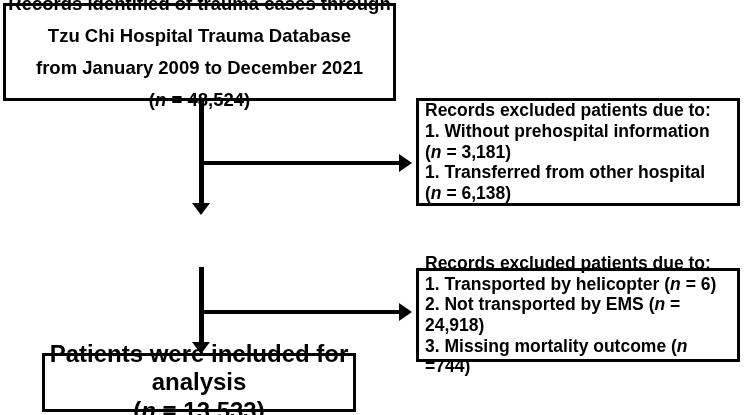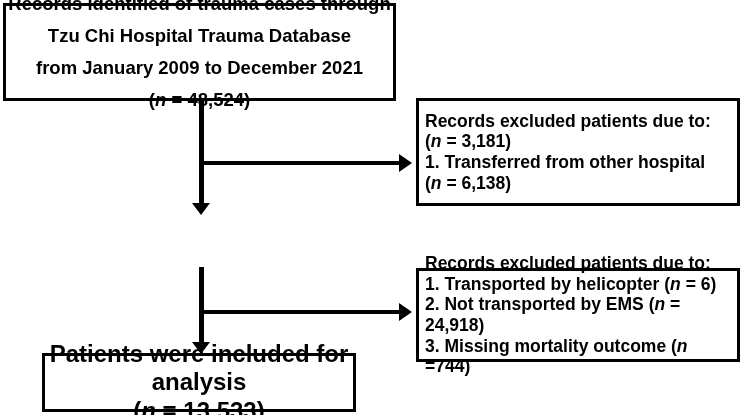--- a/index.html
+++ b/index.html
@@ -128,20 +128,21 @@
 
   <div class="box box-center" id="box-identified">
     <div>Records identified of trauma cases through</div>
     <div>Tzu Chi Hospital Trauma Database</div>
     <div>from January 2009 to December 2021</div>
     <div><span>(</span><span class="ital">n</span><span> = 48,524)</span></div>
   </div>
 
   <div class="box box-left" id="box-excluded-1">
     <div>Records excluded patients due to:</div>
+    <div>1. Without prehospital information</div>
     <div><span>(</span><span class="ital">n</span><span> = 3,181)</span></div>
     <div>1. Transferred from other hospital</div>
     <div><span>(</span><span class="ital">n</span><span> = 6,138)</span></div>
   </div>
 
 
   <div class="box box-left" id="box-excluded-2">
     <div>Records excluded patients due to:</div>
     <div><span>1. Transported by helicopter (</span><span class="ital">n</span><span> = 6)</span></div>
     <div><span>2. Not transported by EMS (</span><span class="ital">n</span><span> = 24,918)</span></div>

